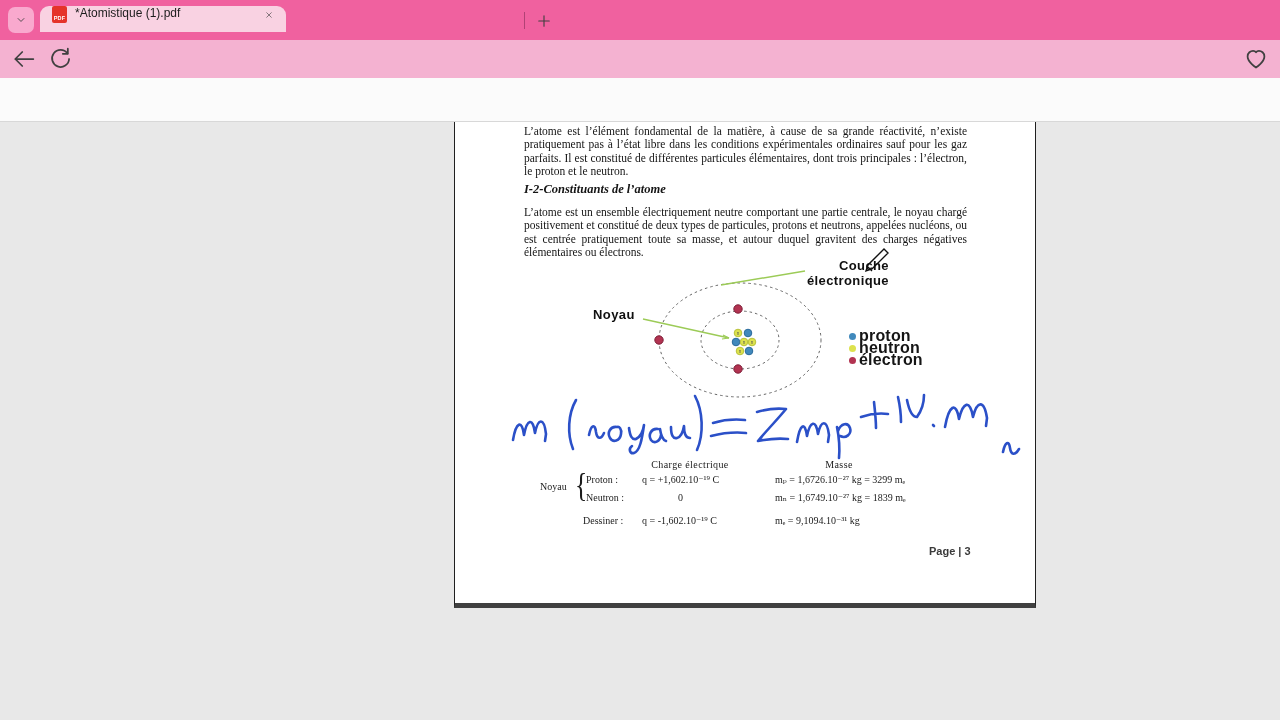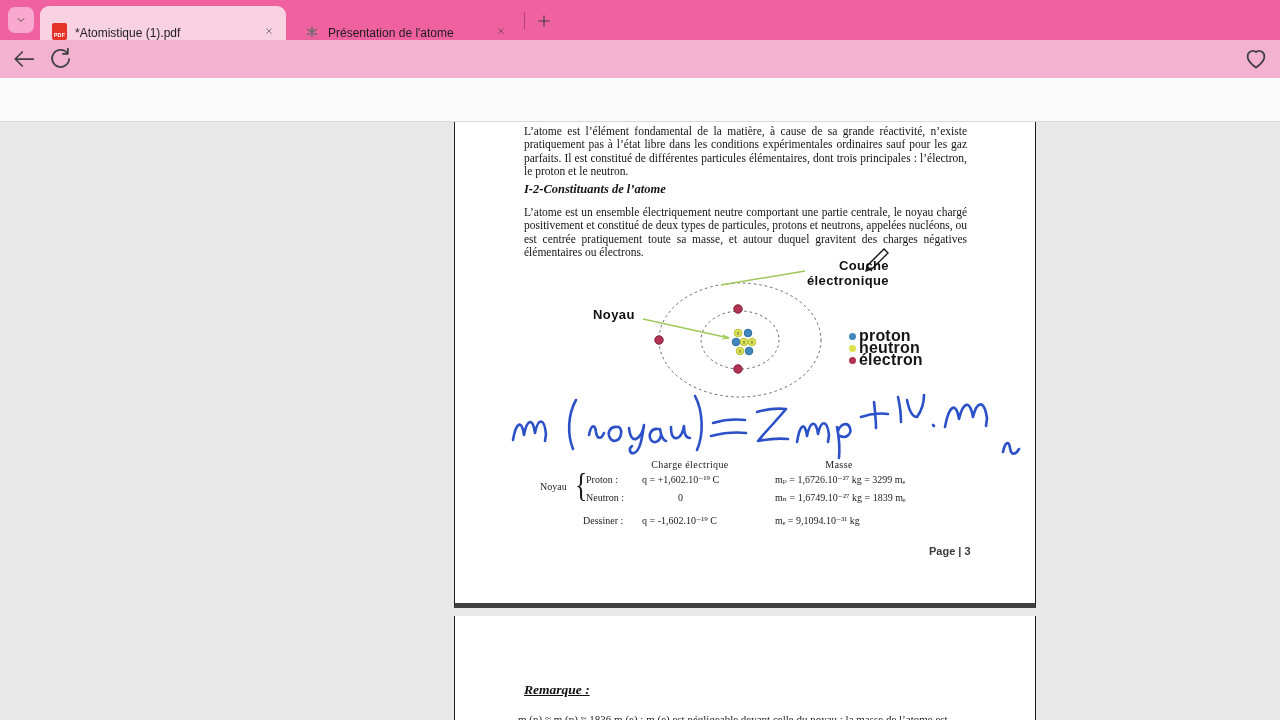--- a/index.html
+++ b/index.html
@@ -6,22 +6,22 @@
   body{width:1280px;height:720px;overflow:hidden;position:relative;
        font-family:"Liberation Sans","DejaVu Sans",sans-serif;background:#e8e8e8;}
   .abs{position:absolute;}
   .icon{display:inline-flex;align-items:center;justify-content:center;}
   .icon svg{width:100%;height:100%;}
 
   
   .tabstrip{left:0;top:0;width:1280px;height:40px;background:#f0619f;}
   .tab-search{left:8px;top:7px;width:26px;height:26px;border-radius:7px;background:#f9a9ce;
               display:flex;align-items:center;justify-content:center;cursor:pointer;}
-  .tab{top:6px;height:34px;border-radius:9px 9px 0 0;display:flex;align-items:flex-end;
-       padding:8px 8px 0 12px;box-sizing:border-box;}
+  .tab{top:6px;height:26px;border-radius:9px 9px 0 0;display:flex;align-items:flex-start;
+       padding:0 8px 0 12px;box-sizing:border-box;}
   .tab.active{left:40px;width:246px;background:#f9d2e2;}
   .tab.t2{left:292px;width:226px;}
   .tab-title{font-size:12px;color:#1c1c1c;white-space:nowrap;overflow:hidden;flex:1;margin:0 8px;}
   .tab-close{width:20px;height:20px;border-radius:4px;}
   .pdf-ic{width:15px;height:17px;background:#e5332a;border-radius:2px;color:#fff;
           font-size:5.5px;font-weight:bold;display:flex;align-items:flex-end;justify-content:center;
           padding-bottom:2px;box-sizing:border-box;letter-spacing:.2px;}
   .tab-sep{left:524px;top:12px;width:1px;height:17px;background:rgba(60,10,40,.35);}
   .newtab{left:532px;top:9px;width:24px;height:24px;}
 
@@ -90,33 +90,20 @@
   </div>
   <div class="abs tab active">
     <span class="pdf-ic">PDF</span>
     <span class="tab-title">*Atomistique (1).pdf</span>
     <span class="icon tab-close" style="width:18px;height:18px;padding:4px;box-sizing:border-box">
         <svg viewBox="0 0 24 24" fill="none" stroke="#404040" stroke-width="1.5" stroke-linecap="round" stroke-linejoin="round">
           <path d="M6.5 6.5l11 11M17.5 6.5l-11 11"></path>
         </svg>
       </span>
   </div>
-  <div class="abs tab t2">
-    <span class="icon" style="width:16px;height:16px">
-        <svg viewBox="0 0 24 24" fill="none" stroke="#404040" stroke-width="1.5" stroke-linecap="round" stroke-linejoin="round">
-          <path d="M12 4.5v15M5.5 8.2l13 7.6M5.5 15.8l13-7.6" stroke="#6f6f6f" stroke-width="2.3"></path>
-        </svg>
-      </span>
-    <span class="tab-title">Présentation de l'atome</span>
-    <span class="icon tab-close" style="width:18px;height:18px;padding:4px;box-sizing:border-box">
-        <svg viewBox="0 0 24 24" fill="none" stroke="#404040" stroke-width="1.5" stroke-linecap="round" stroke-linejoin="round">
-          <path d="M6.5 6.5l11 11M17.5 6.5l-11 11"></path>
-        </svg>
-      </span>
-  </div>
   <div class="abs tab-sep"></div>
   <div class="abs newtab icon" style="padding:3px;box-sizing:border-box">
       <svg viewBox="0 0 24 24" fill="none" stroke="#404040" stroke-width="1.5" stroke-linecap="round" stroke-linejoin="round">
         <path d="M12 5v14M5 12h14"></path>
       </svg>
     </div>
 </div>
 
 <div class="abs addrrow">
   <div class="abs nav-ic icon" style="left:10px">
@@ -430,17 +417,13 @@
     </div>
     <div class="abs tbl" style="left:128px;top:393px">
       <span>Dessiner  :</span>
       <span style="position:absolute;left:59px">q = -1,602.10⁻¹⁹  C</span>
       <span style="position:absolute;left:192px">mₑ = 9,1094.10⁻³¹  kg</span>
     </div>
 
     <div class="abs footer" style="left:474px;top:423px">Page | 3</div>
   </div>
 
-  <div class="abs page page2">
-    <div class="abs remarque" style="left:69px;top:66px">Remarque :</div>
-    <div class="abs partial" style="left:63px;top:97px">m (n) ≈ m (p) ≈ 1836 m (e) ; m (e) est négligeable devant celle du noyau : la masse de l’atome est</div>
-  </div>
 </div>
 
 </body></html>

